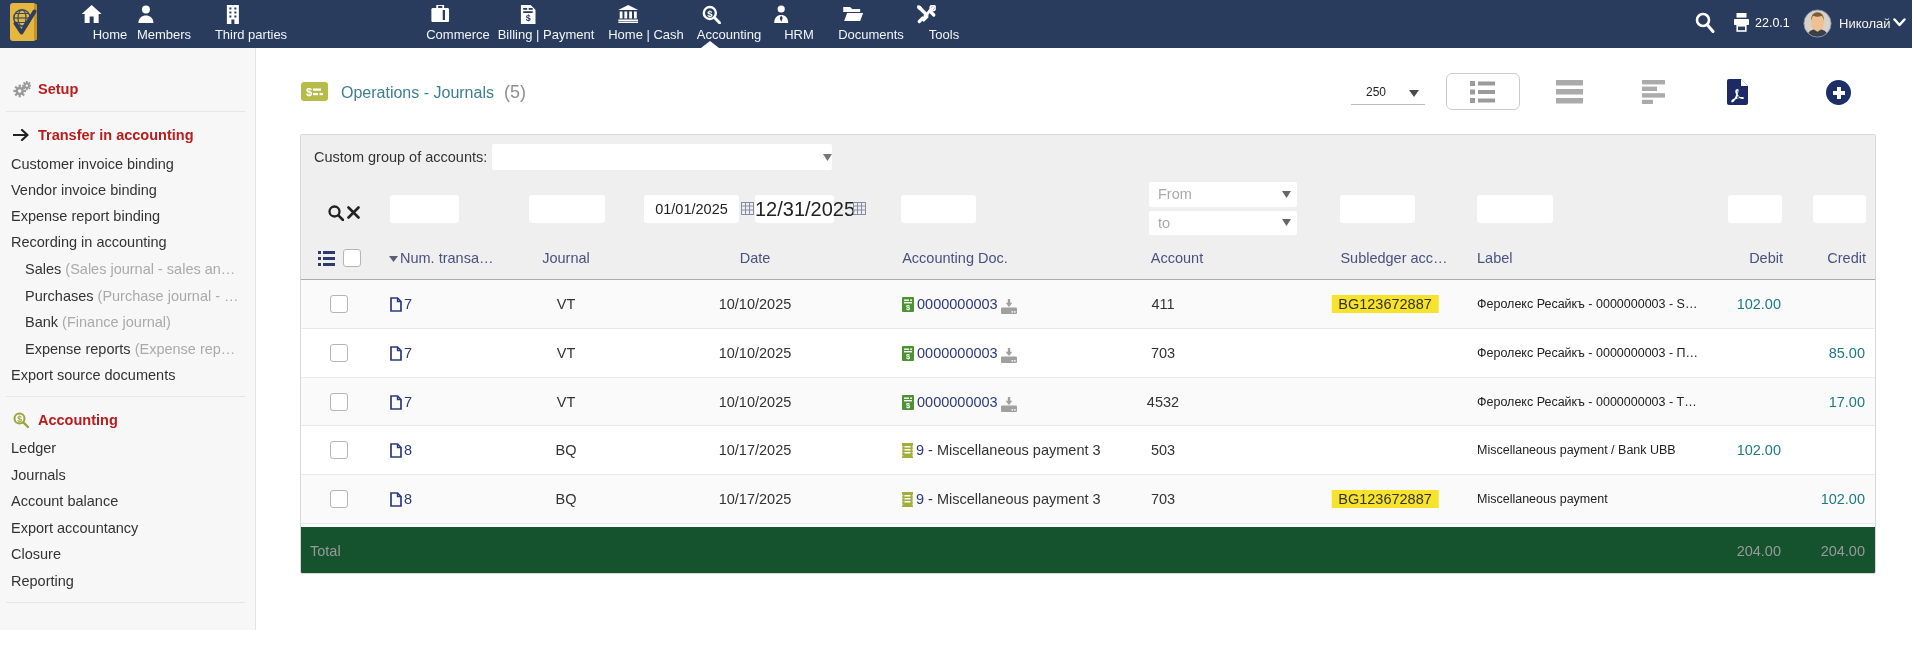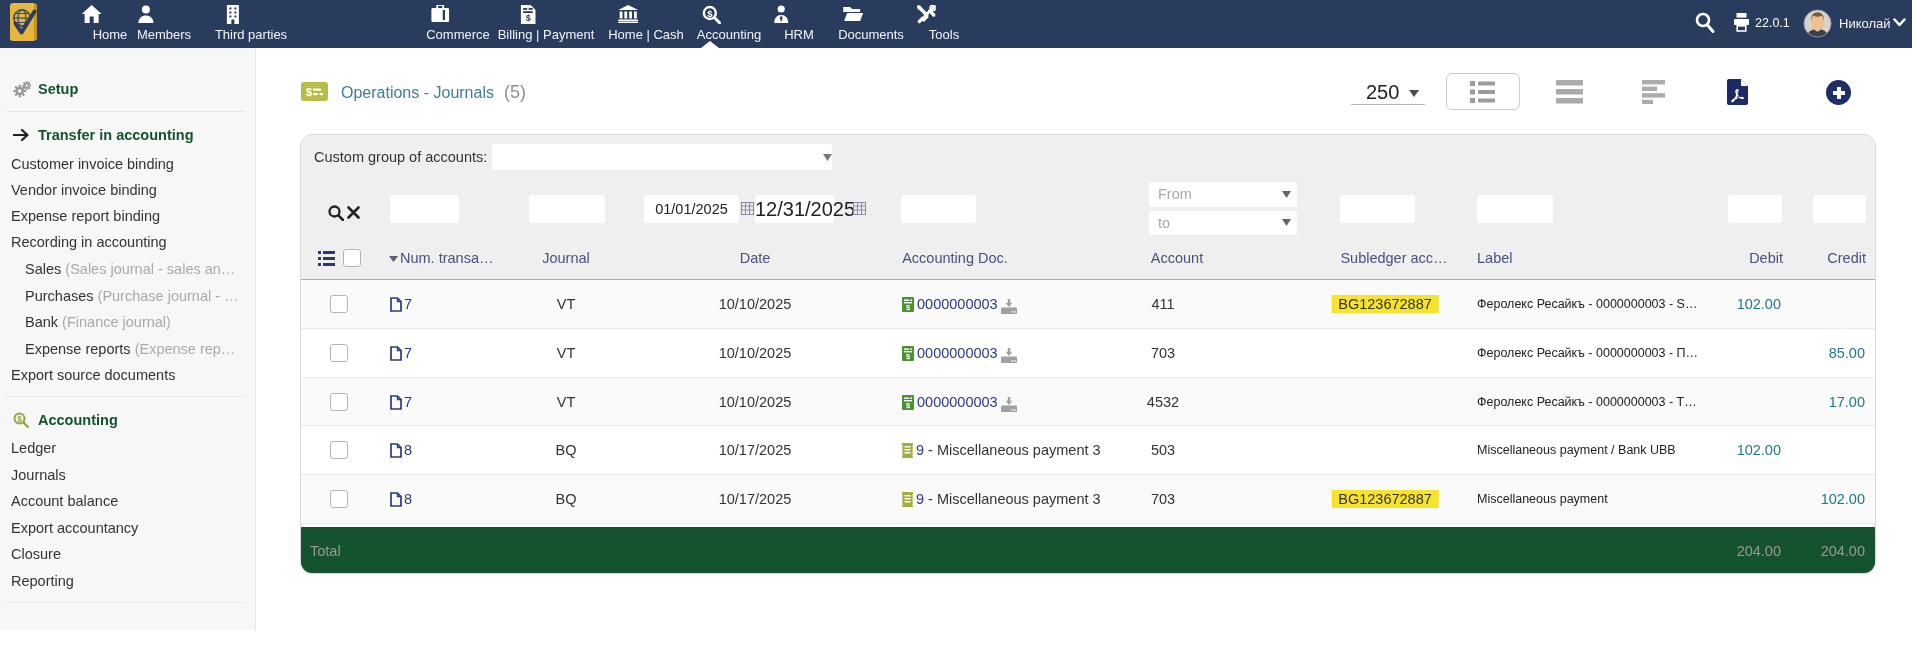--- a/index.html
+++ b/index.html
@@ -14,25 +14,25 @@
 .navitem .nicon svg { display:block; margin:0 auto; }
 .navitem .nlab { display:block; line-height:13px;margin-left:36px; }
 #navtri { position:absolute; top:41px; width:0; height:0;
   border-left:9.5px solid transparent; border-right:9.5px solid transparent; border-bottom:7px solid #ffffff; }
 
 #side { position:absolute; left:0; top:48px; width:256px; height:582px; background:#f7f7f8;
   border-right:1px solid #e4e4e4; }
 .sline { position:absolute; left:6px; width:239px; height:1px; background:#e6e6e6; }
 .sitem { position:absolute; left:11px; font-size:14.5px; color:#333; white-space:nowrap; transform:translateY(-50%); }
 .sitem.ind { left:25px; }
-.sbold { font-weight:bold; color:#14532d; left:38px; }
+.sbold { font-weight:bold; color:#b91c1c; left:38px; }
 .sgray { color:#aaa; }
 
 #panel { position:absolute; left:300px; top:134px; width:1576px; height:440px;
-  border:1px solid #d8d8d8; border-radius:12px; background:#fdfdfd; overflow:hidden; }
+  border:1px solid #d8d8d8; border-radius:2px; background:#fdfdfd; overflow:hidden; }
 #graytop { position:absolute; left:0; top:0; width:100%; height:145px; background:#efefef;
   border-bottom:1px solid #ababab; }
 .pin { position:absolute; background:#fff; border-radius:3px; }
 .hdr { position:absolute; font-size:14.5px; color:#4a5080; white-space:nowrap; transform:translateY(-50%); }
 .hdr.c { transform:translate(-50%,-50%); }
 .hdr.r { transform:translate(-100%,-50%); }
 .row { position:absolute; left:0; width:1574px; height:49px; }
 .cell { position:absolute; font-size:14.5px; color:#333; white-space:nowrap; transform:translateY(-50%); }
 .cell.c { transform:translate(-50%,-50%); }
 .cell.r { transform:translate(-100%,-50%);text-align:center; }
@@ -263,21 +263,21 @@
 
 <svg class="abs" style="left:301px;top:82px" width="27" height="19" viewBox="0 0 27 19">
   <rect width="27" height="19" rx="3" fill="#b7bb4a"></rect>
   <text x="8" y="14" font-size="11" font-weight="bold" fill="#fff" text-anchor="middle" font-family="Liberation Sans">$</text>
   <rect x="12" y="6.5" width="8" height="2.2" fill="#fff"></rect>
   <rect x="12" y="11" width="5" height="2.2" fill="#fff"></rect>
   <rect x="18.5" y="11" width="3.5" height="2.2" fill="#fff"></rect>
 </svg>
 <div class="abs" style="left:341px;top:92px;transform:translateY(-50%);font-size:16px;color:#3f7e91;white-space:nowrap">Operations - Journals<span style="color:#909090;margin-left:10px;font-size:18px">(5)</span></div>
 
-<div class="abs" style="left:1366px;top:92px;transform:translateY(-50%);font-size:20px;color:#222">250</div>
+<div class="abs" style="left:1366px;top:92px;transform:translateY(-50%);font-size:12px;color:#222">250</div>
 <svg class="abs" style="left:1409px;top:89.5px" width="10" height="7" viewBox="0 0 10 7">
     <path d="M0 0 L10 0 L5 7 Z" fill="#4a4a4a"></path>
   </svg>
 <div class="abs" style="left:1351px;top:104px;width:74px;height:1px;background:#b9b9b9"></div>
 <div class="abs" style="left:1446px;top:73px;width:74px;height:37px;border:1px solid #cccccc;border-radius:6px;background:#fff"></div>
 <svg class="abs" style="left:1470px;top:81px" width="26" height="22" viewBox="0 0 26 22">
   <g fill="#9b9b9b">
       <rect x="0" y="0" width="5" height="5"></rect>
       <rect x="8" y="0.5" width="17" height="4"></rect>
   <rect x="0" y="8.5" width="5" height="5"></rect>

